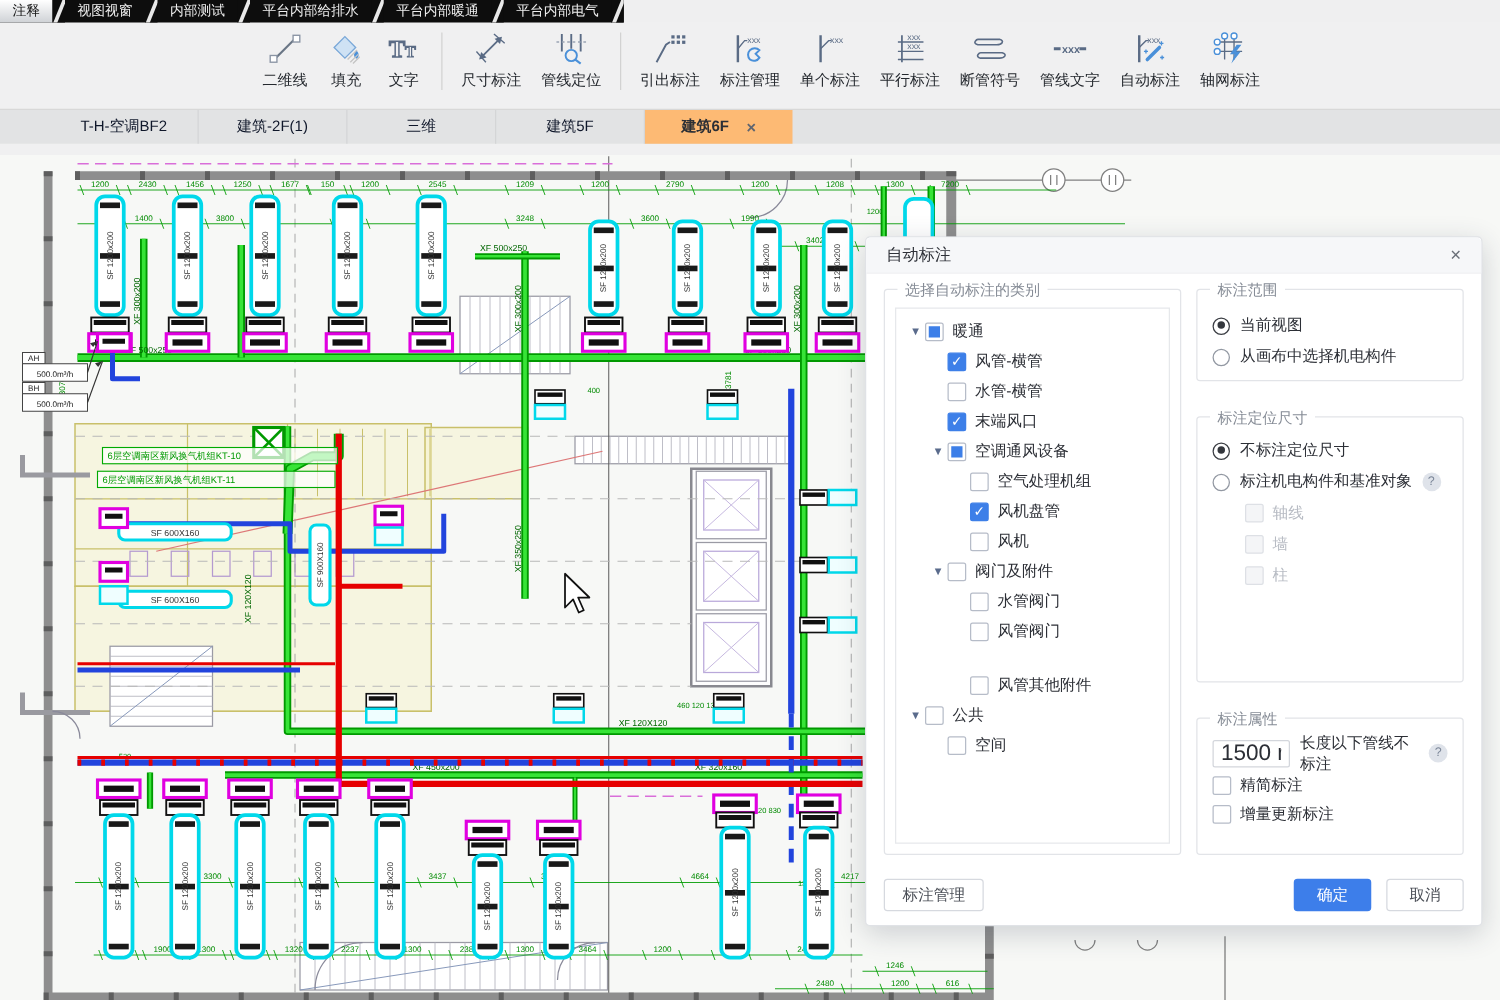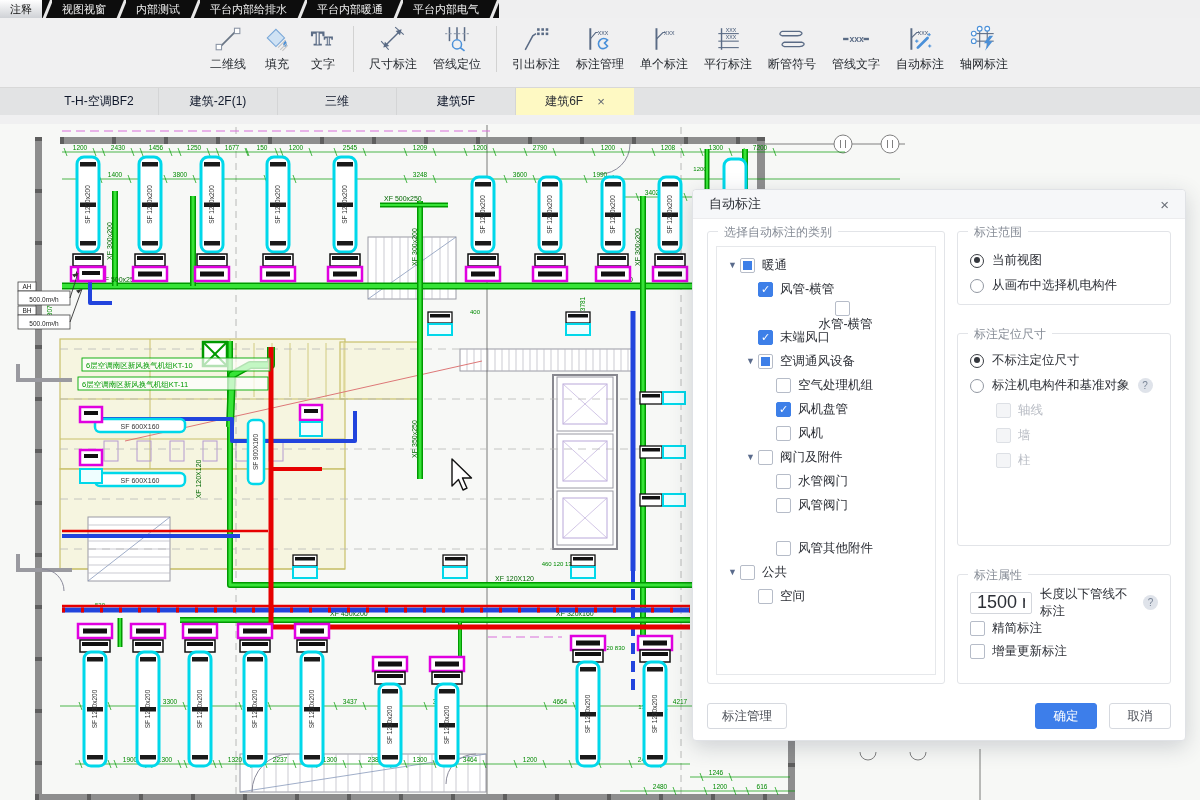--- a/index.html
+++ b/index.html
@@ -14,21 +14,21 @@
   
   .toolbar{height:70px;background:#f0f0f1;border-bottom:1px solid #d8d8d8;display:flex;align-items:flex-start;padding-left:202px;box-sizing:border-box;}
   .tool{display:flex;flex-direction:column;align-items:center;padding:6px 8px 0;cursor:default;}
   .tool .ticon{width:30px;height:30px;display:flex;align-items:center;justify-content:center;}
   .tool .tlabel{font-size:12px;color:#24282e;margin-top:2px;white-space:nowrap;}
   .tsep{width:1px;height:46px;background:#d2d2d2;margin:8px 7px 0;}
   
   .doctabs{height:27px;background:#e2e3e4;display:flex;padding-left:40px;}
   .dtab{display:flex;align-items:center;justify-content:center;font-size:12px;color:#0f172a;
     padding:0 24px;min-width:70px;border-right:1px solid #d4d5d6;cursor:default;white-space:nowrap;}
-  .dtab.active{background:#fef9c3;color:#2c2f35;border-right:none;}
+  .dtab.active{background:#fdba74;color:#2c2f35;border-right:none;font-weight:bold;}
   .dtab .close-x{margin-left:14px;color:#5f6570;font-size:13px;line-height:1;cursor:pointer;}
   
   #canvas{position:absolute;top:124px;left:0;width:1200px;height:685px;background:#f7f8f6;}
   #cad{display:block;}
   
   .dialog{position:absolute;left:692px;top:189px;width:494px;height:552px;background:#fff;
     border:1px solid #e0e2e6;border-radius:4px;box-shadow:0 6px 22px rgba(40,50,70,.20);box-sizing:border-box;
     display:flex;flex-direction:column;z-index:10;}
   .dlg-title{height:28px;flex:none;display:flex;align-items:center;padding:0 16px;background:#f6f7f9;
     border-bottom:1px solid #ececee;border-radius:4px 4px 0 0;}
@@ -885,21 +885,21 @@
         <div class="treebox" id="treebox">
             <div class="trow" style="padding-left: 6px;">
               <span class="arr">▼</span>
               <span class="cb partial"></span>
               <span>暖通</span>
             </div>
             <div class="trow" style="padding-left: 39px;">
               <span class="cb checked">✓</span>
               <span>风管-横管</span>
             </div>
-            <div class="trow" style="padding-left: 39px; flex-direction: column;">
+            <div class="trow" style="padding-left: 39px;">
               <span class="cb "></span>
               <span>水管-横管</span>
             </div>
             <div class="trow" style="padding-left: 39px;">
               <span class="cb checked">✓</span>
               <span>末端风口</span>
             </div>
             <div class="trow" style="padding-left: 24px;">
               <span class="arr">▼</span>
               <span class="cb partial"></span>

